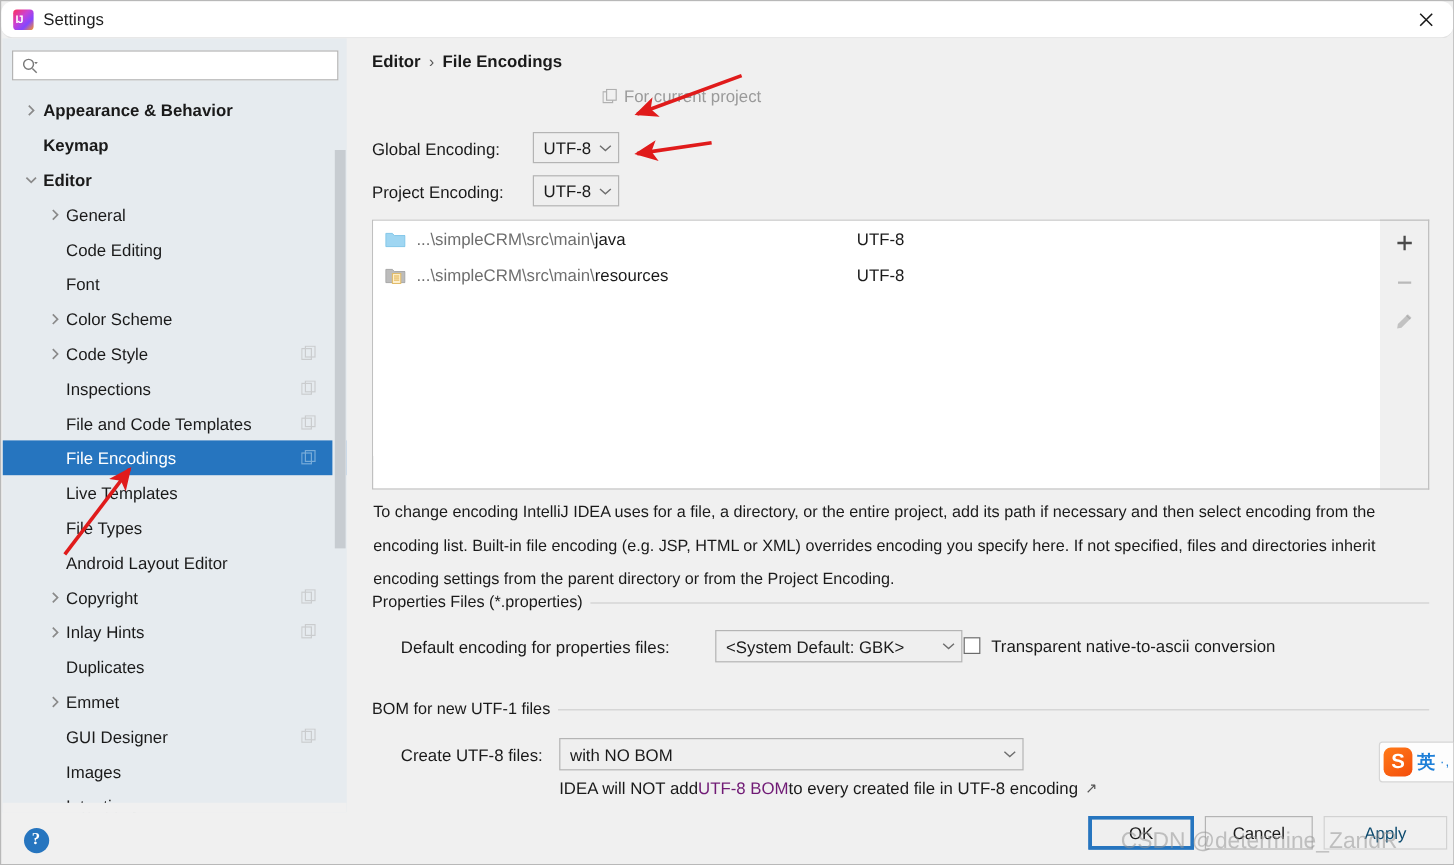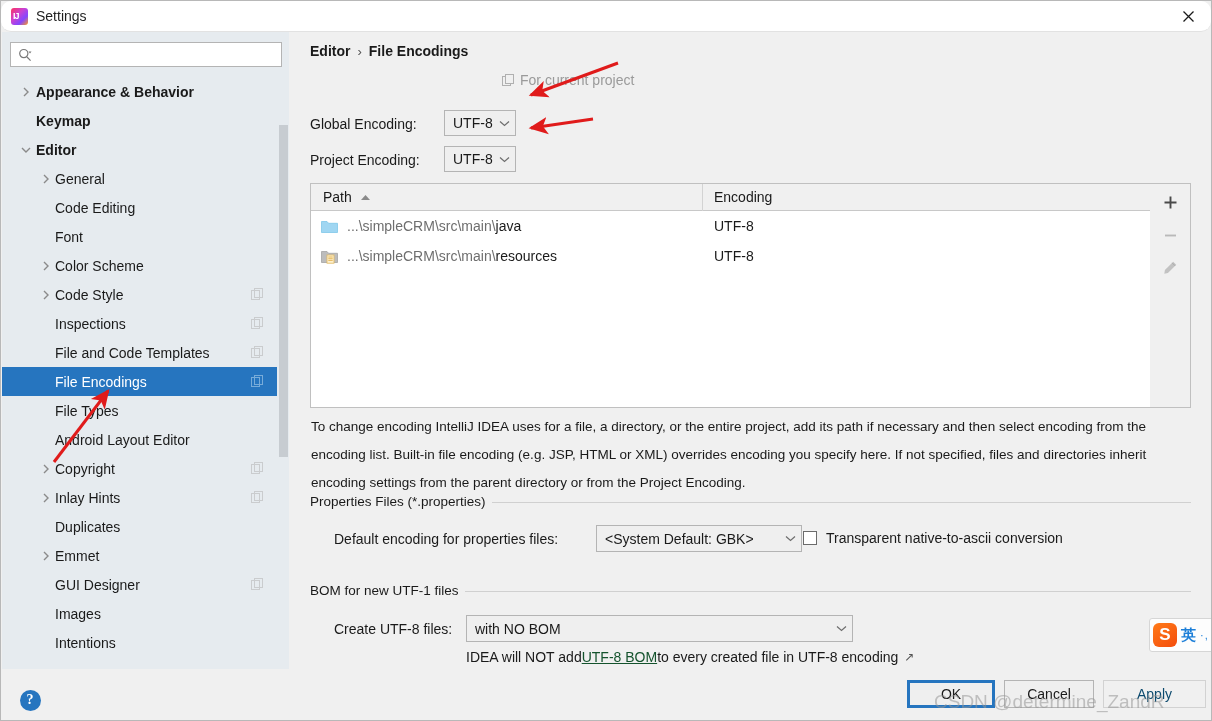--- a/index.html
+++ b/index.html
@@ -204,21 +204,21 @@
   #combo-props { left: 307px; top: 493px; width: 206px; height: 27px; }
   #chk-native { position: absolute; left: 514px; top: 498px; display: flex; align-items: center; gap: 9px; font-size: 14px; cursor: default; }
   #chk-native .box { width: 14px; height: 14px; background: #fff; border: 1px solid #6b6b6b; }
 
   #lbl-create-utf8 { position: absolute; left: 45px; top: 589px; font-size: 14px; }
   #combo-bom { left: 177px; top: 583px; width: 387px; height: 27px; }
   #bom-note {
     position: absolute; left: 177px; top: 617px; font-size: 14px; color: #1a1a1a;
     display: flex; align-items: center; gap: 0px;
   }
-  #bom-note .link { color: #14532d; text-decoration: underline; }
+  #bom-note .link { color: #701a75; }
   #bom-note .ext { margin-left: 6px; color: #555; font-size: 12px; }
 
   
   #footer {
     position: absolute; left: 1px; top: 676px; width: 1209px; height: 44px;
     background: #f0f0f0;
   }
   #help-btn {
     position: absolute; left: 14px; top: 9px; width: 28px; height: 28px;
     display:flex; align-items:center; justify-content:center;
@@ -353,20 +353,23 @@
           </svg>
         </div>
         <div class="tree-item lvl1 selected">
           <span class="tree-label">File Encodings</span>
           <svg class="copy-badge" viewBox="0 0 13 13">
             <rect x="0.5" y="2.5" width="8" height="9" fill="none" stroke="#bcd9f0"></rect>
             <rect x="3.5" y="0.5" width="8" height="9" fill="none" stroke="#bcd9f0"></rect>
           </svg>
         </div>
         <div class="tree-item lvl1">
+          <span class="tree-label">Live Templates</span>
+        </div>
+        <div class="tree-item lvl1">
           <span class="tree-label">File Types</span>
         </div>
         <div class="tree-item lvl1">
           <span class="tree-label">Android Layout Editor</span>
         </div>
         <div class="tree-item lvl1">
           <svg class="chev" viewBox="0 0 10 10">
             <path d="M3 1 L7 5 L3 9" fill="none" stroke="#8a8a8a" stroke-width="1.4"></path>
           </svg>
           <span class="tree-label">Copyright</span>
@@ -445,31 +448,20 @@
     <div class="combo" id="combo-project">
       <span class="cb-text">UTF-8</span>
       <span class="cb-arrow">
         <svg width="11" height="7" viewBox="0 0 11 7">
             <path d="M1 1.5 L5.5 5.5 L10 1.5" fill="none" stroke="#6e6e6e" stroke-width="1.2"></path>
           </svg>
       </span>
     </div>
 
     <div id="table-panel">
-      <div id="tbl-head">
-        <div class="th path">
-          <span>Path</span>
-          <svg class="sort-caret" width="11" height="7" viewBox="0 0 11 7">
-            <path d="M5.5 1 L10 6 L1 6 Z" fill="#8a8a8a"></path>
-          </svg>
-        </div>
-        <div class="th enc">
-          <span>Encoding</span>
-        </div>
-      </div>
       <div id="tbl-body">
           <div class="tbl-row">
             <div class="cell-path">
               <svg width="17" height="15" viewBox="0 0 17 15">
                 <path d="M0.5 2.5 h5.5 l1.6 1.8 h8.9 v9.2 h-16 z" fill="#9fd6f2" stroke="#7fc6e8" stroke-width="0.8"></path>
               </svg>
               <span><span class="path-dim">...\simpleCRM\src\main\</span><span class="path-strong">java</span></span>
             </div>
             <div class="cell-enc">UTF-8</div>
           </div>

